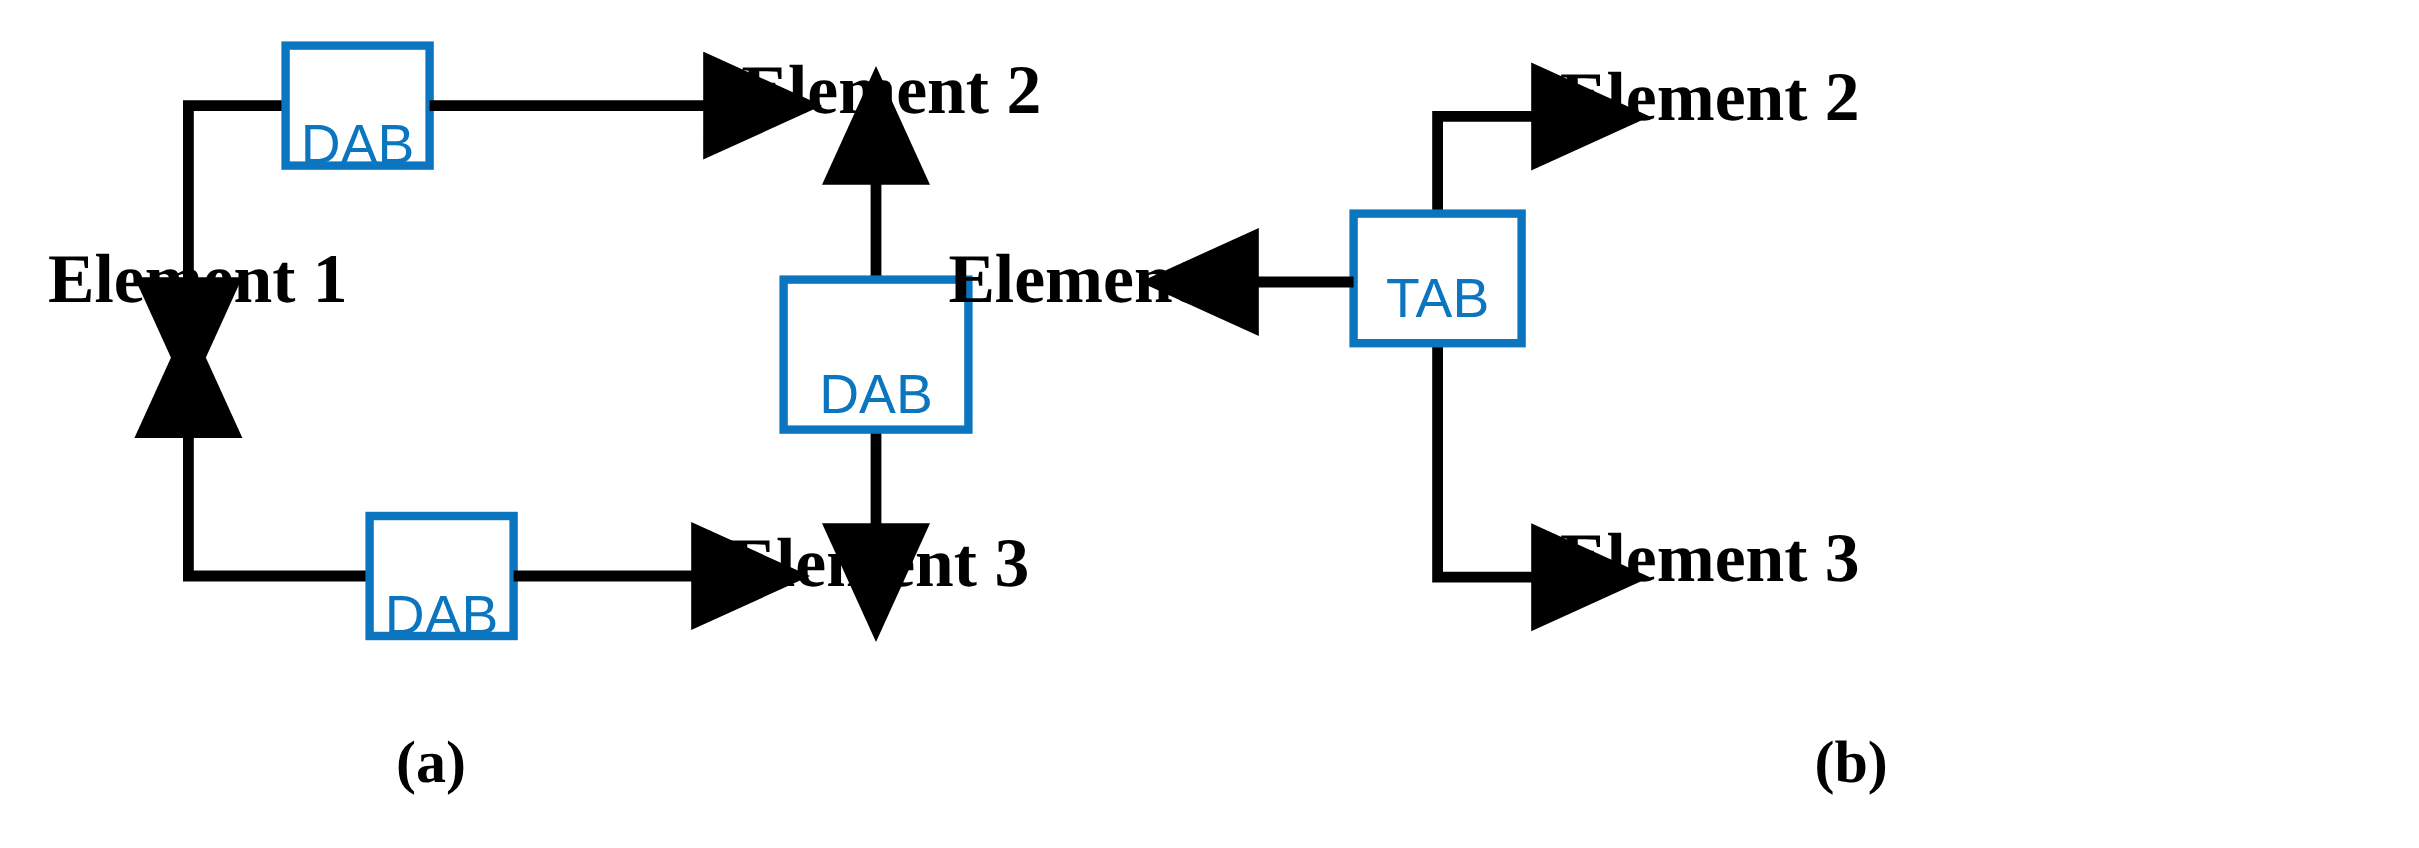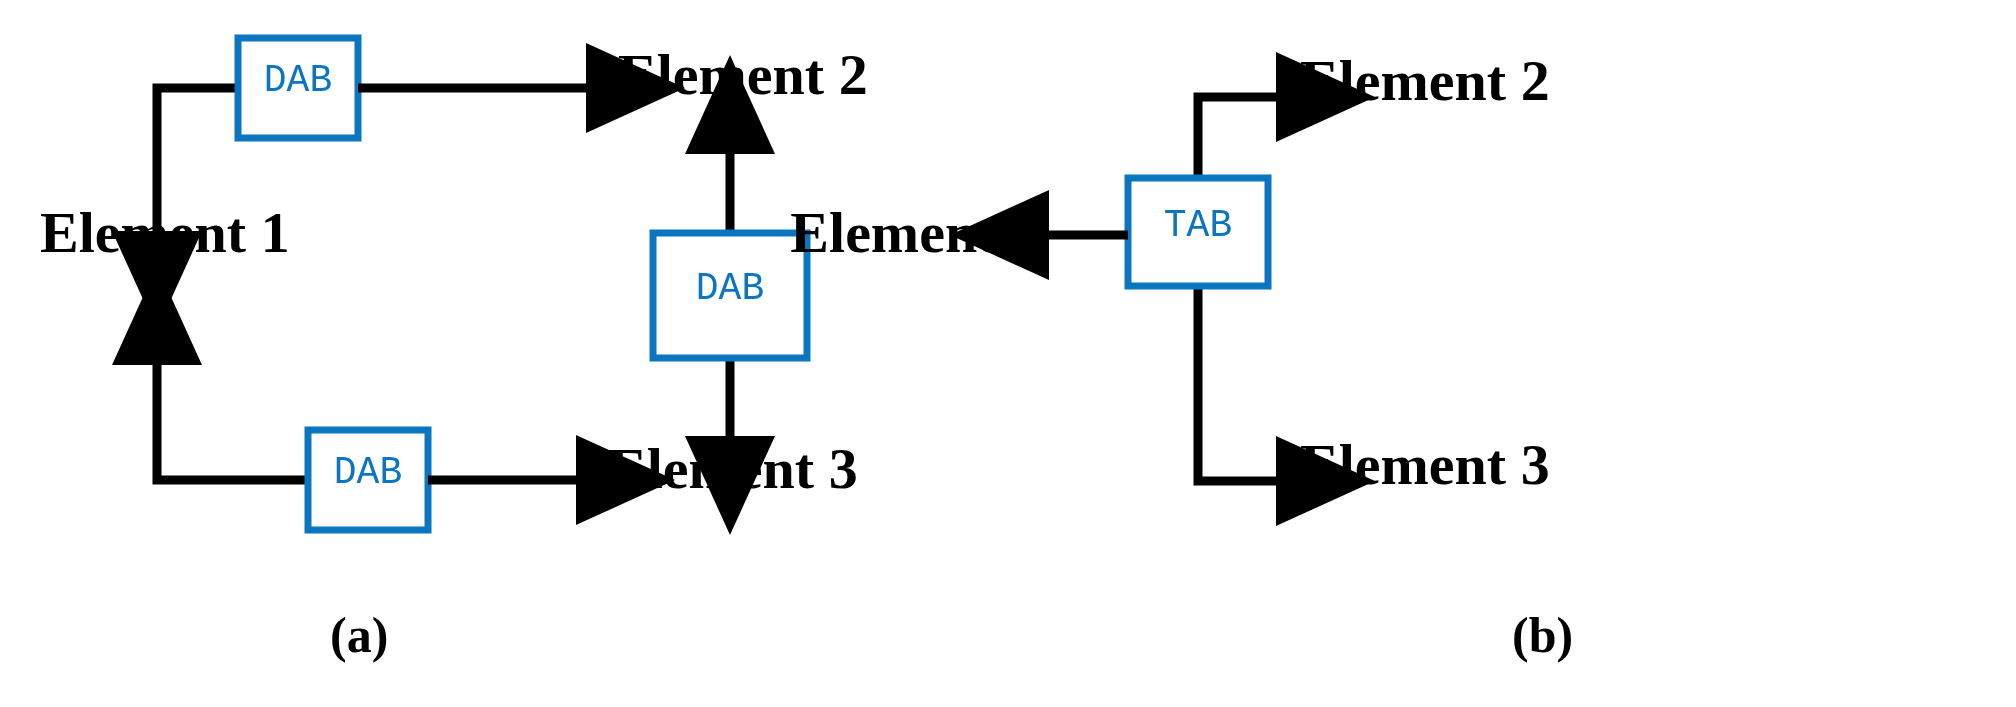--- a/index.html
+++ b/index.html
@@ -37,25 +37,26 @@
   .element-label {
     font-size: 58px;
   }
   .panel-caption {
     font-size: 50px;
     font-weight: 700;
   }
   .block-label {
     position: absolute;
     color: #0b76bf;
-    font-family: Liberation Mono, monospace;
-    font-size: 38px;
+    font-family: Liberation Sans, sans-serif;
+    font-size: 46px;
     line-height: 1;
     white-space: nowrap;
     text-align: center;
+    margin-top: 35px;
   }
 </style>
 </head>
 <body>
 
 <div id="figure">
 
   <svg class="layer" viewBox="0 0 2016 707" xmlns="http://www.w3.org/2000/svg">
     <defs>
       <marker id="arrowR" markerWidth="14" markerHeight="14" refX="1" refY="5" orient="auto" markerUnits="strokeWidth">
@@ -122,21 +123,21 @@
   <div class="block-label" style="left:653px; top:270px; width:154px;">DAB</div>
 
   <div class="block-label" style="left:308px; top:454px; width:120px;">DAB</div>
 
   <div class="label element-label" style="left:40px; top:204px;">Element 1</div>
 
   <div class="label element-label" style="left:618px; top:46px;">Element 2</div>
 
   <div class="label element-label" style="left:608px; top:440px;">Element 3</div>
 
-  <div class="block-label" style="left:1128px; top:207px; width:140px;">TAB</div>
+  <div class="block-label" style="left:1128px; top:190px; width:140px;">TAB</div>
 
   <div class="label element-label" style="left:1040px; top:204px; transform:translateX(-100%);">Element 1</div>
 
   <div class="label element-label" style="left:1300px; top:52px;">Element 2</div>
 
   <div class="label element-label" style="left:1300px; top:436px;">Element 3</div>
 
   <div class="label panel-caption" style="left:330px; top:610px;">(a)</div>
 
   <div class="label panel-caption" style="left:1512px; top:610px;">(b)</div>

